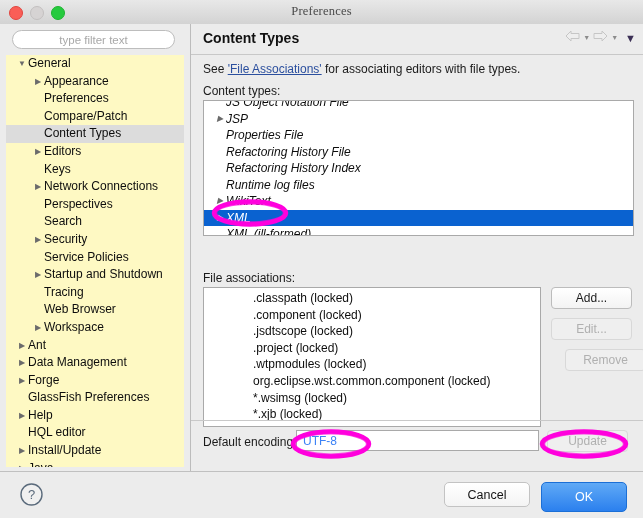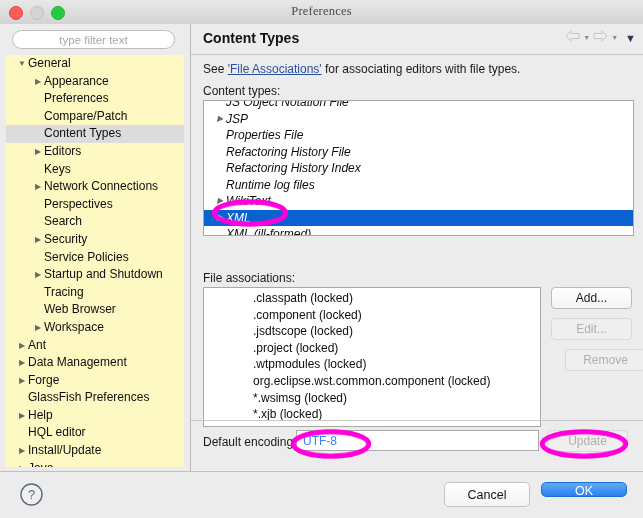--- a/index.html
+++ b/index.html
@@ -137,21 +137,21 @@
   .help-icon{
     position:absolute;left:19px;top:10px;width:25px;height:25px;
   }
   .btn-cancel{
     position:absolute;left:444px;top:10px;width:86px;height:25px;
     box-sizing:border-box;border:1px solid #c3c3c3;border-radius:5px;
     background:linear-gradient(to bottom,#ffffff,#f4f4f4);
     font-family:"Liberation Sans",sans-serif;font-size:12.5px;color:#141414;cursor:pointer;
   }
   .btn-ok{
-    position:absolute;left:541px;top:10px;width:86px;height:15px;
+    position:absolute;left:541px;top:10px;width:86px;height:30px;
     box-sizing:border-box;border:1px solid #1b6fd6;border-radius:5px;
     background:linear-gradient(to bottom,#59a6ف,#2f86ef);
     background:linear-gradient(to bottom,#60aaf6,#2b80ee);
     font-family:"Liberation Sans",sans-serif;font-size:12.5px;color:#fff;cursor:pointer;
   }
 
   
   .annot{position:absolute;pointer-events:none;}
   .an-xml{left:210px;top:199px;}
   .an-enc{left:289px;top:429px;}

